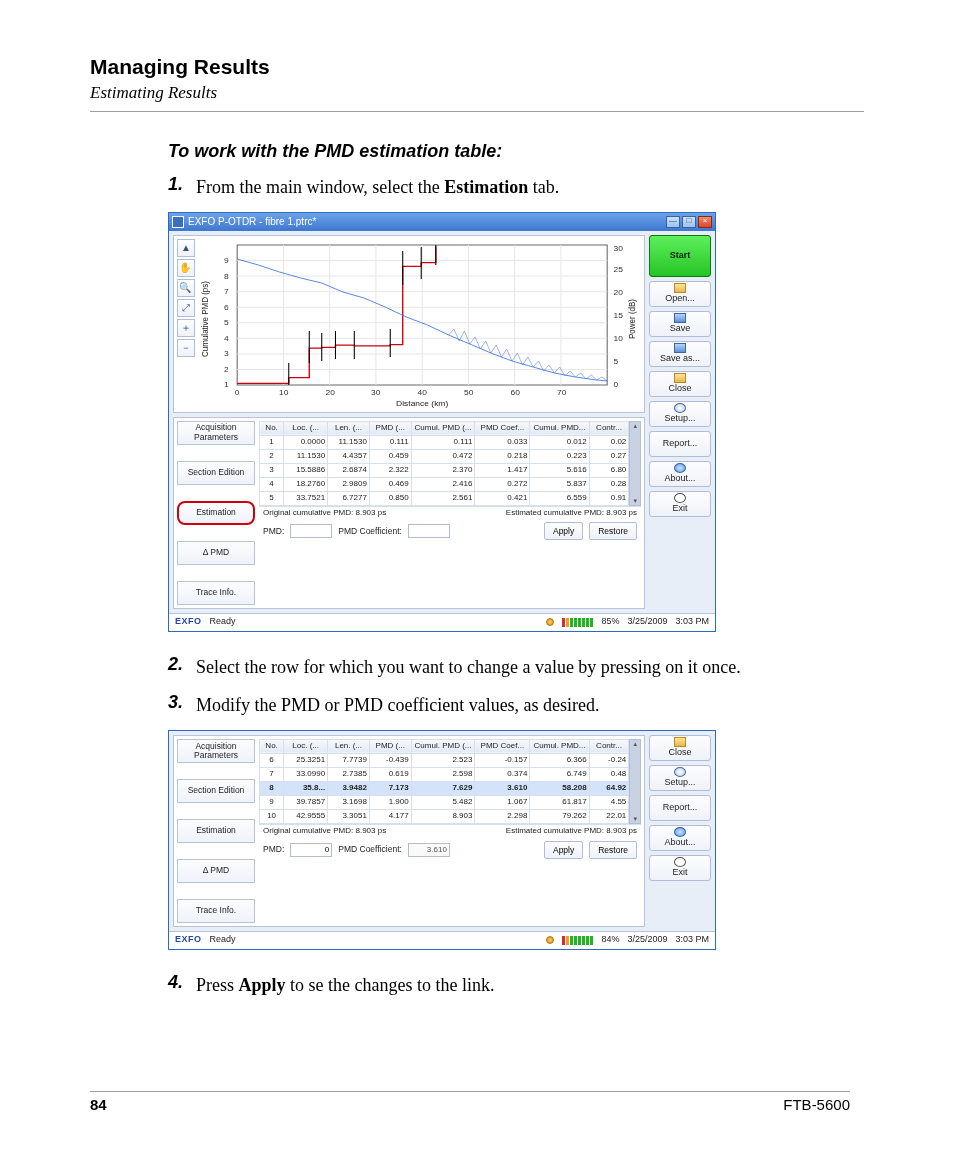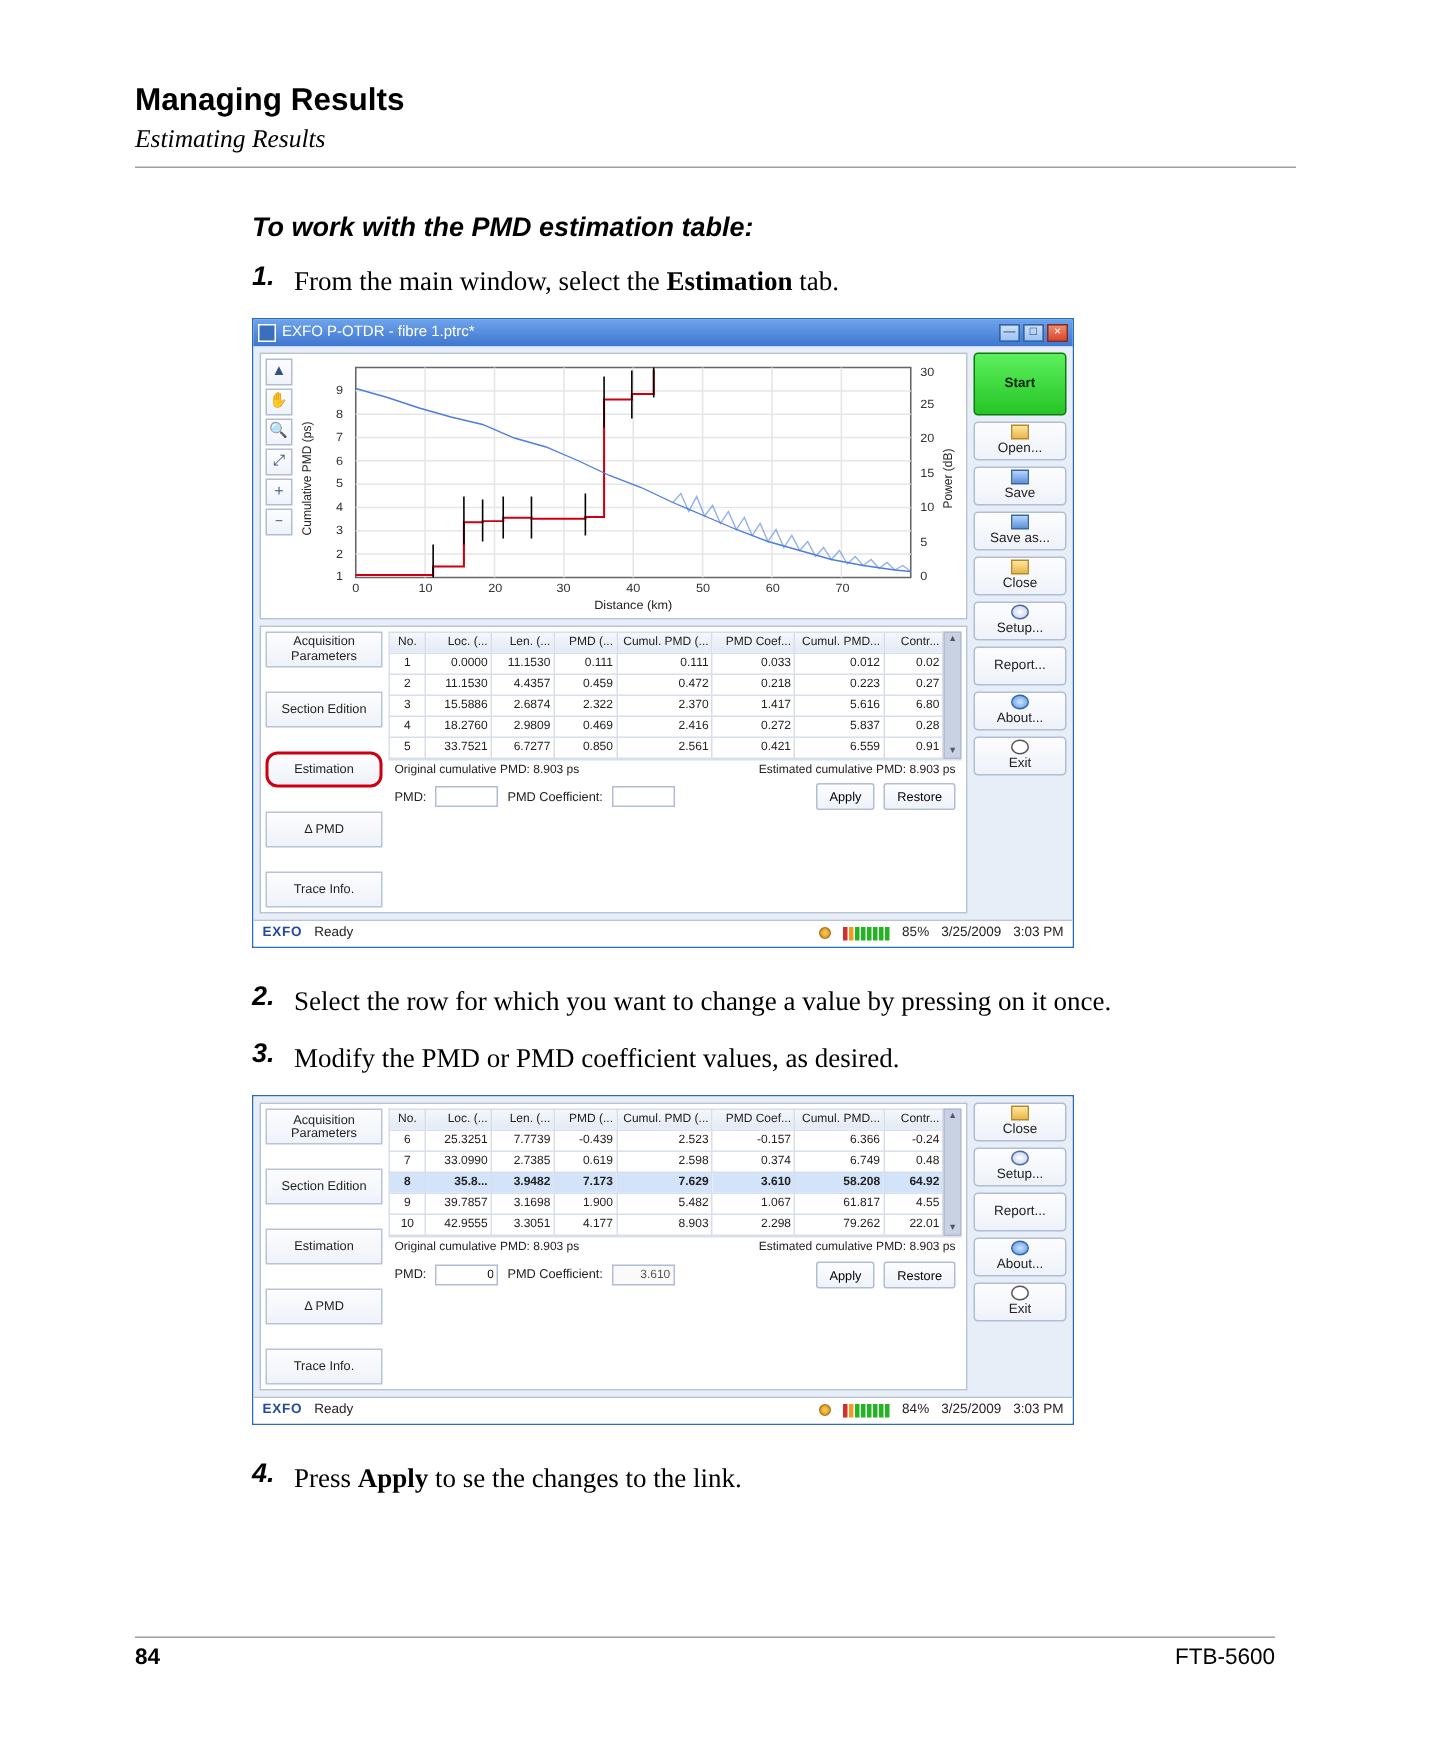--- a/index.html
+++ b/index.html
@@ -70,21 +70,21 @@
   .event-mark{stroke:#000;stroke-width:1}
 
   
   .mid{display:flex;gap:4px;background:#fff;border:1px solid var(--pane-border);padding:3px}
   .tab-strip{width:78px;display:flex;flex-direction:column;gap:16px}
   .tab{height:24px;border:1px solid var(--tab-border);background:var(--btn-bg);display:flex;align-items:center;justify-content:center;font-size:8.5px;text-align:center;padding:0 2px}
   .tab.highlight{border:2px solid var(--accent-red);border-radius:8px}
   .table-wrap{flex:1;display:flex;flex-direction:column}
   table.data{border-collapse:collapse;width:100%;table-layout:fixed;font-size:8px}
   table.data th,table.data td{border:1px solid #d8dfec;padding:1px 2px;text-align:right;height:14px;overflow:hidden;white-space:nowrap}
-  table.data th{background:linear-gradient(#f6f8fc,#e3eaf5);font-weight:normal;text-align:right}
+  table.data th{background:linear-gradient(#f6f8fc,#e3eaf5);font-weight:normal;text-align:center}
   table.data td:first-child,table.data th:first-child{text-align:center}
   table.data tr.sel td{background:#d3e4fa;font-weight:bold}
   .scroll-col{width:12px;background:var(--scroll);border:1px solid var(--btn-border);display:flex;flex-direction:column;justify-content:space-between;align-items:center;font-size:7px;color:#556}
   .cum-row{display:flex;justify-content:space-between;font-size:8px;padding:2px 4px;border-top:1px solid #d8dfec}
   .edit-row{display:flex;align-items:center;gap:6px;padding:3px 4px;font-size:8.5px}
   .edit-row label{white-space:nowrap}
   .edit-row input{width:42px;height:14px;border:1px solid var(--btn-border);font-size:8px;padding:0 2px;text-align:right}
   .ebtn{height:18px;padding:0 8px;border:1px solid var(--btn-border);background:var(--btn-bg);font-size:8.5px;border-radius:2px}
   .status-bar{height:18px;border-top:1px solid var(--pane-border);display:flex;align-items:center;padding:0 6px;font-size:9px;background:#fff;gap:8px}
   .status-bar .brand{color:var(--blue-link);font-weight:bold;letter-spacing:.5px}

